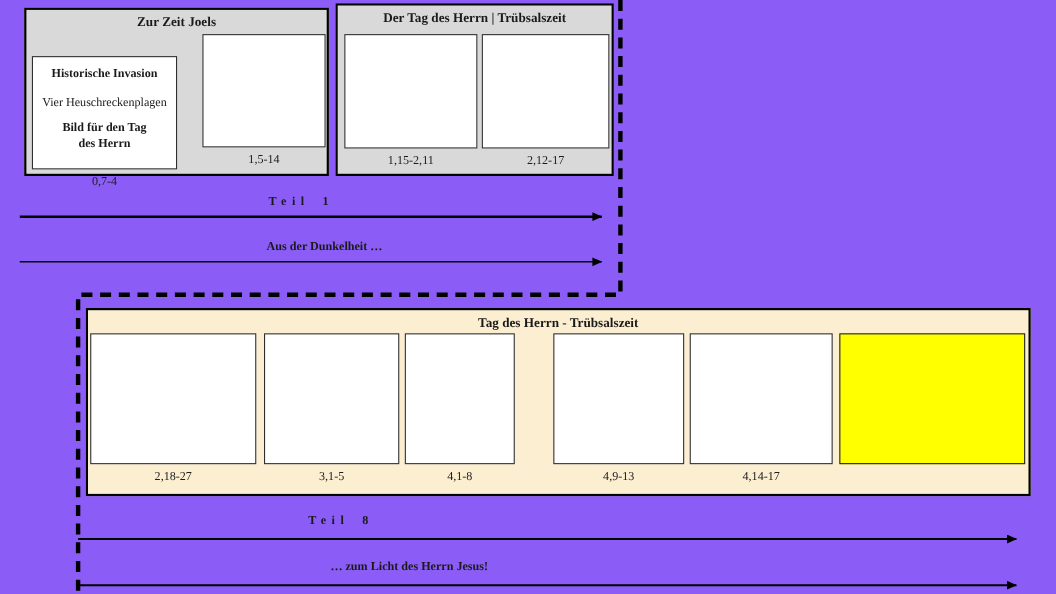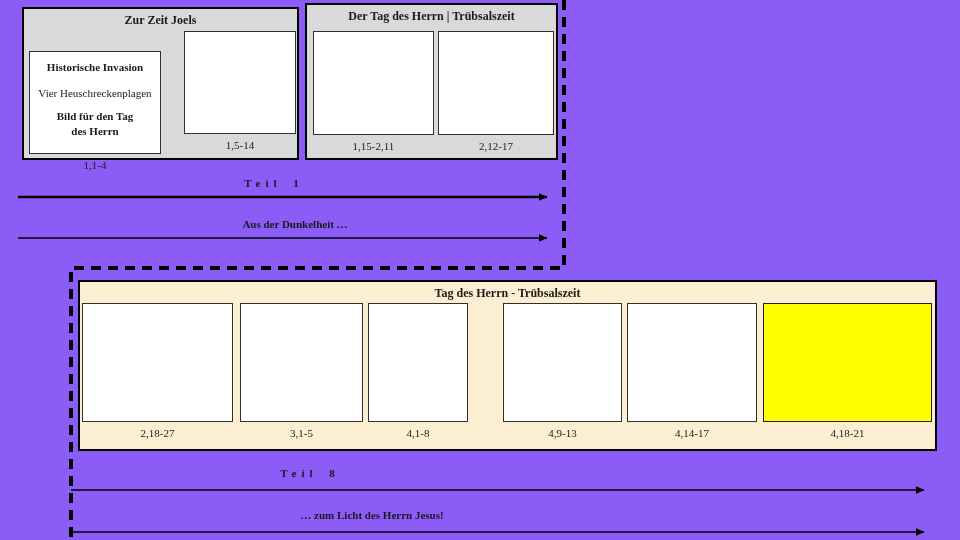--- a/index.html
+++ b/index.html
@@ -60,21 +60,21 @@
   <section class="panel" style="left:22px;top:7px;width:277px;height:153px;">
     <div class="panel-title">Zur Zeit Joels</div>
 
     <div class="slot" style="left:5px;top:22px;width:132px;margin-top:20px;">
       <div class="white-box" style="height:103px;">
         <p class="box-line b m1">Historische Invasion</p>
         <p class="box-line m2">Vier Heuschreckenplagen</p>
         <p class="box-line b m3">Bild für den Tag</p>
         <p class="box-line b m4">des Herrn</p>
       </div>
-      <div class="slot-label">1,1-4</div>
+      <div class="slot-label">0,7-4</div>
     </div>
 
     <div class="slot" style="left:160px;top:22px;width:112px;">
       <div class="white-box" style="height:103px;"></div>
       <div class="slot-label">1,5-14</div>
     </div>
   </section>
 
   <section class="panel" style="left:305px;top:3px;width:253px;height:157px;">
     <div class="panel-title">Der Tag des Herrn | Trübsalszeit</div>
@@ -116,20 +116,19 @@
       <div class="slot-label">4,9-13</div>
     </div>
 
     <div class="slot" style="left:547px;top:21px;width:130px;">
       <div class="white-box" style="height:119px;"></div>
       <div class="slot-label">4,14-17</div>
     </div>
 
     <div class="slot" style="left:683px;top:21px;width:169px;">
       <div class="white-box highlight" style="height:119px;"></div>
-      <div class="slot-label">4,18-21</div>
     </div>
   </section>
 
   <div class="arrow-caption spread" style="left:71px;top:466px;width:478px;">Teil 8</div>
   <div class="arrow-caption" style="left:71px;top:508px;width:602px;">… zum Licht des Herrn Jesus!</div>
 
 </div>
 
 </body></html>

